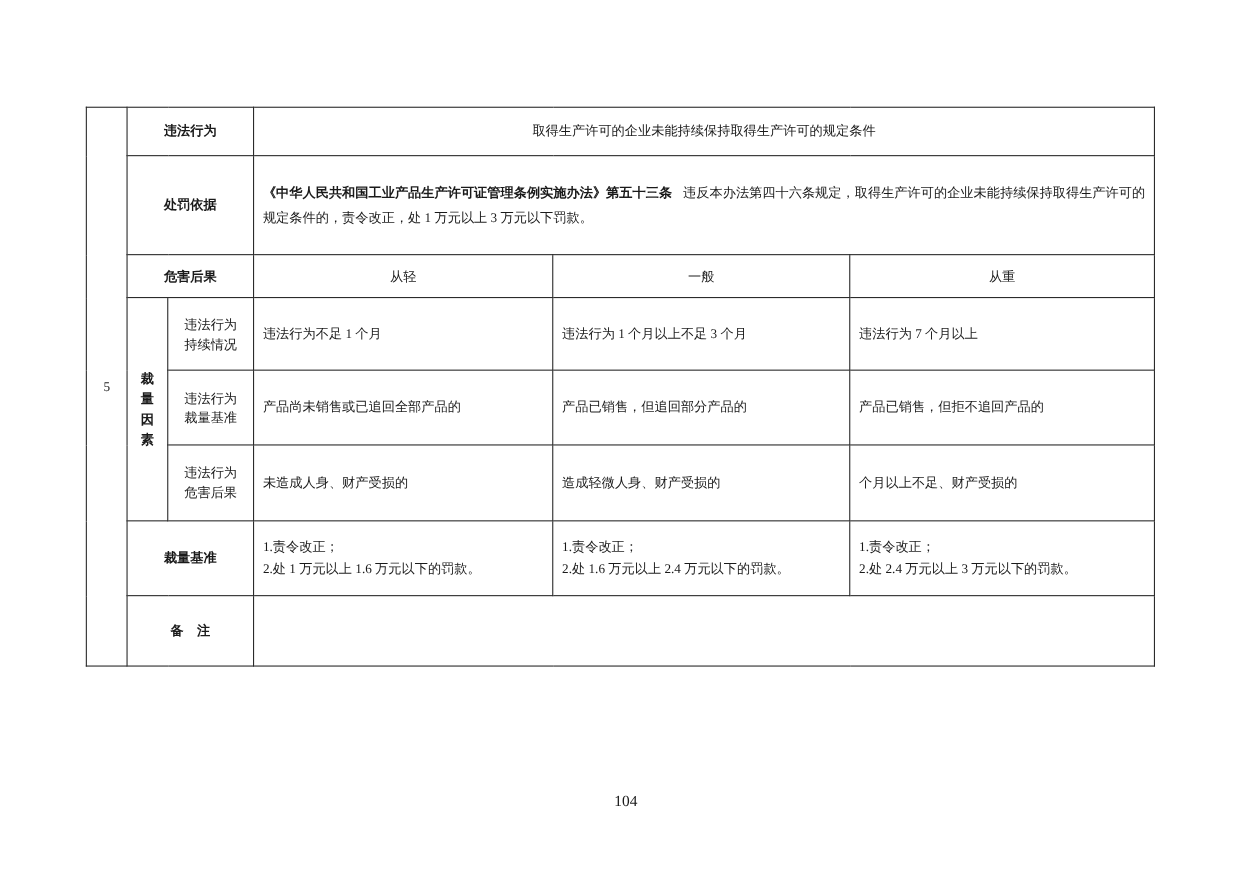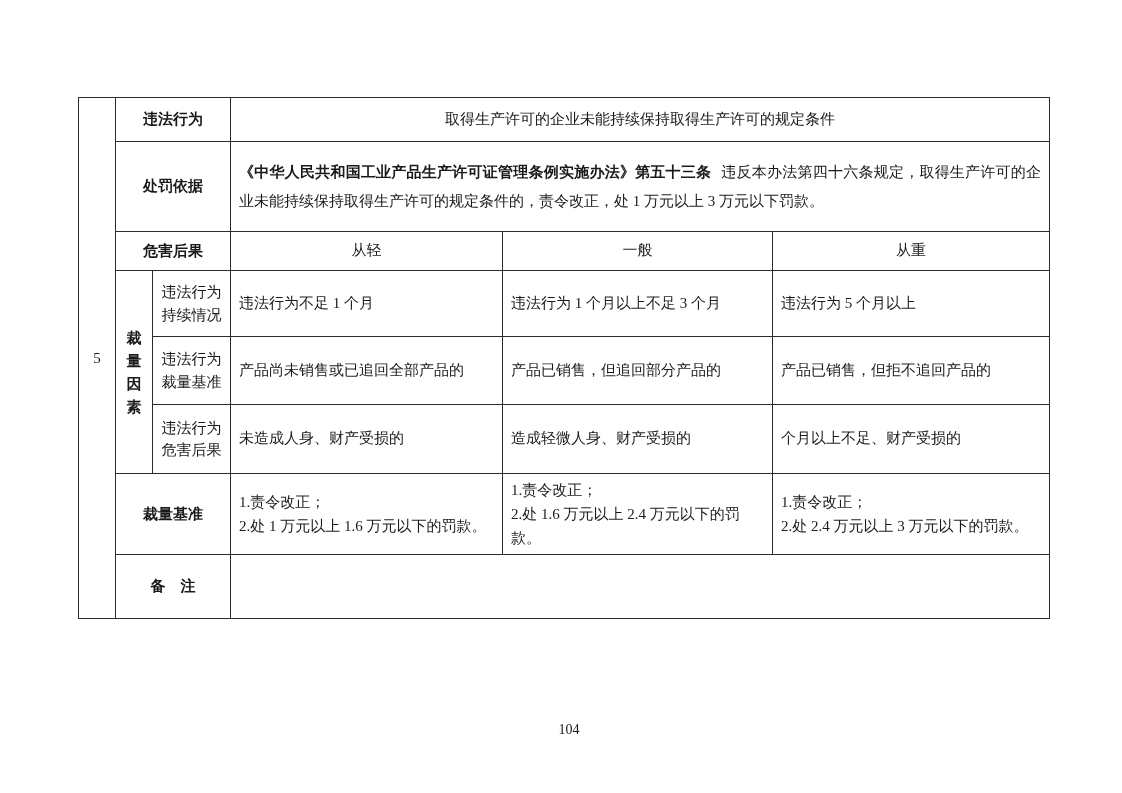--- a/index.html
+++ b/index.html
@@ -18,21 +18,21 @@
     position: absolute;
     left: 78px;
     top: 97px;
     width: 971px;
     border-collapse: collapse;
     table-layout: fixed;
   }
   .doc-table td {
     border: 1px solid #2b2b2b;
     vertical-align: middle;
-    font-size: 15px;
+    font-size: 12px;
     padding: 4px 8px;
     overflow: hidden;
   }
   
   .lbl {
     font-family: "Liberation Sans", "DejaVu Sans", sans-serif;
     font-weight: 700;
     text-align: center;
     padding: 2px 2px;
   }
@@ -119,21 +119,21 @@
         <div>量</div>
         <div>因</div>
         <div>素</div>
       </td>
       <td class="sub">
         <div>违法行为</div>
         <div>持续情况</div>
       </td>
       <td class="txt">违法行为不足 1 个月</td>
       <td class="txt">违法行为 1 个月以上不足 3 个月</td>
-      <td class="txt">违法行为 5 个月以上</td>
+      <td class="txt">违法行为 7 个月以上</td>
     </tr>
     <tr style="height:68px">
       <td class="sub">
         <div>违法行为</div>
         <div>裁量基准</div>
       </td>
       <td class="txt">产品尚未销售或已追回全部产品的</td>
       <td class="txt">产品已销售，但追回部分产品的</td>
       <td class="txt">产品已销售，但拒不追回产品的</td>
     </tr>

